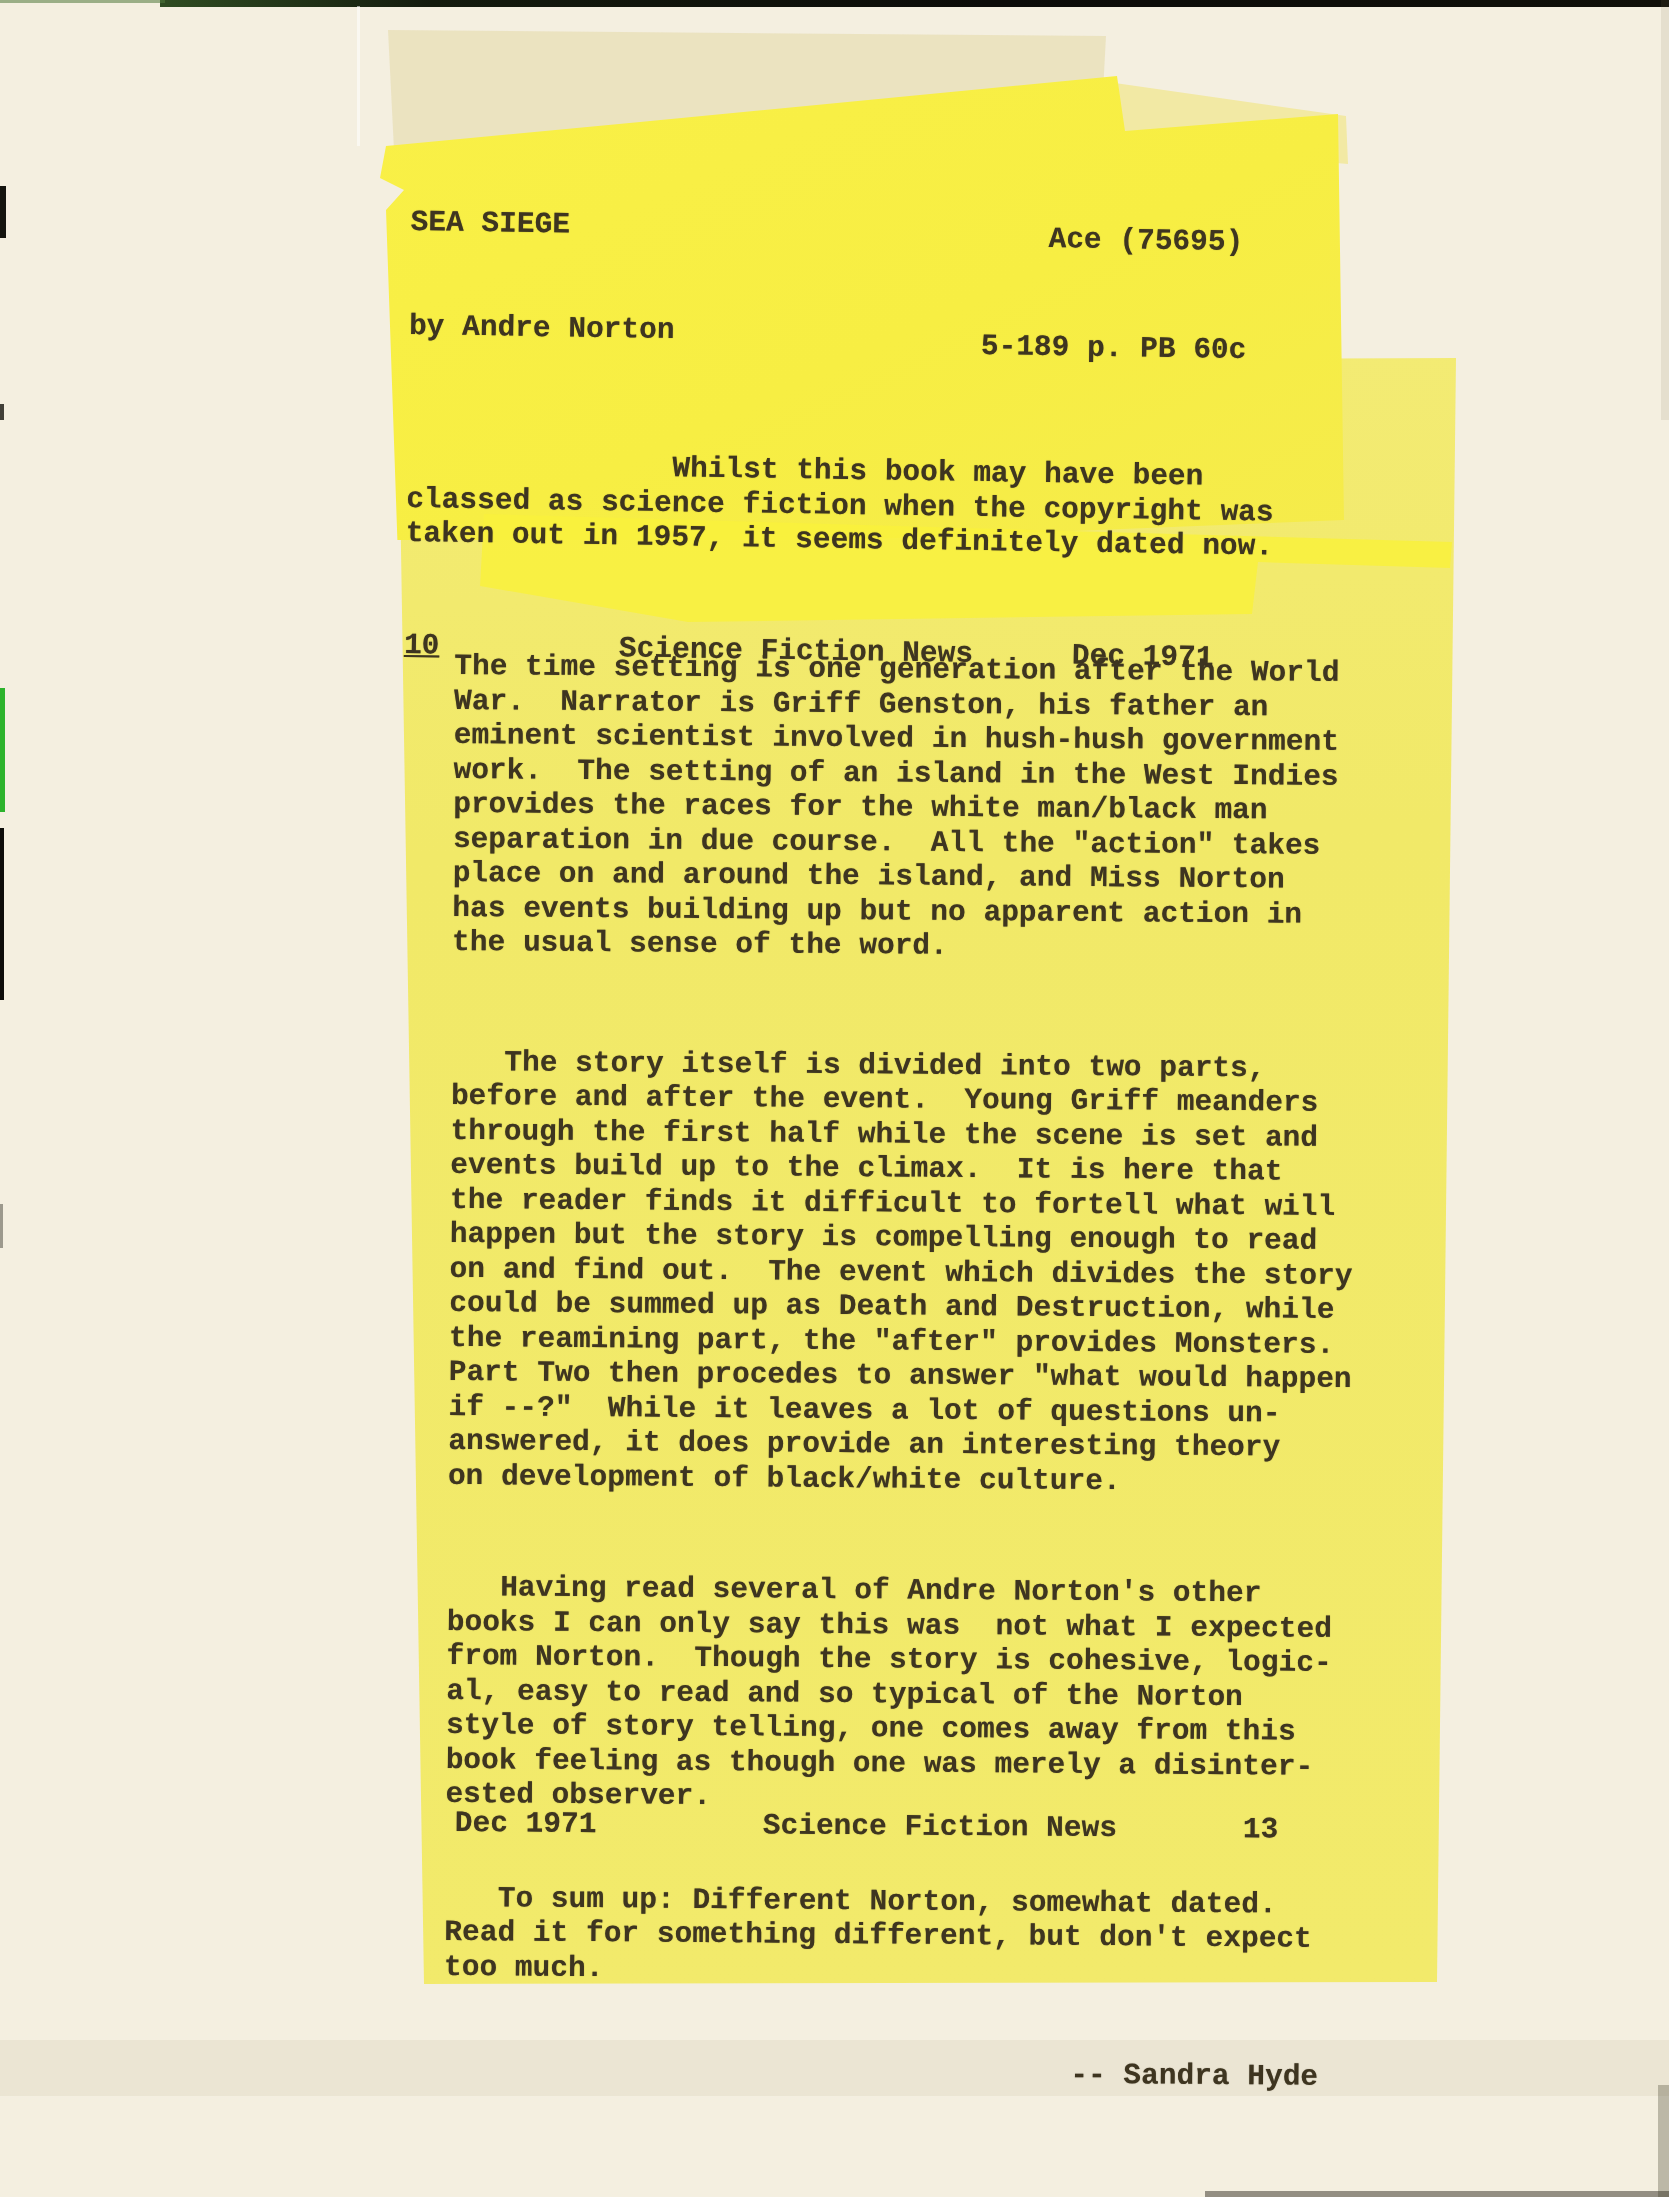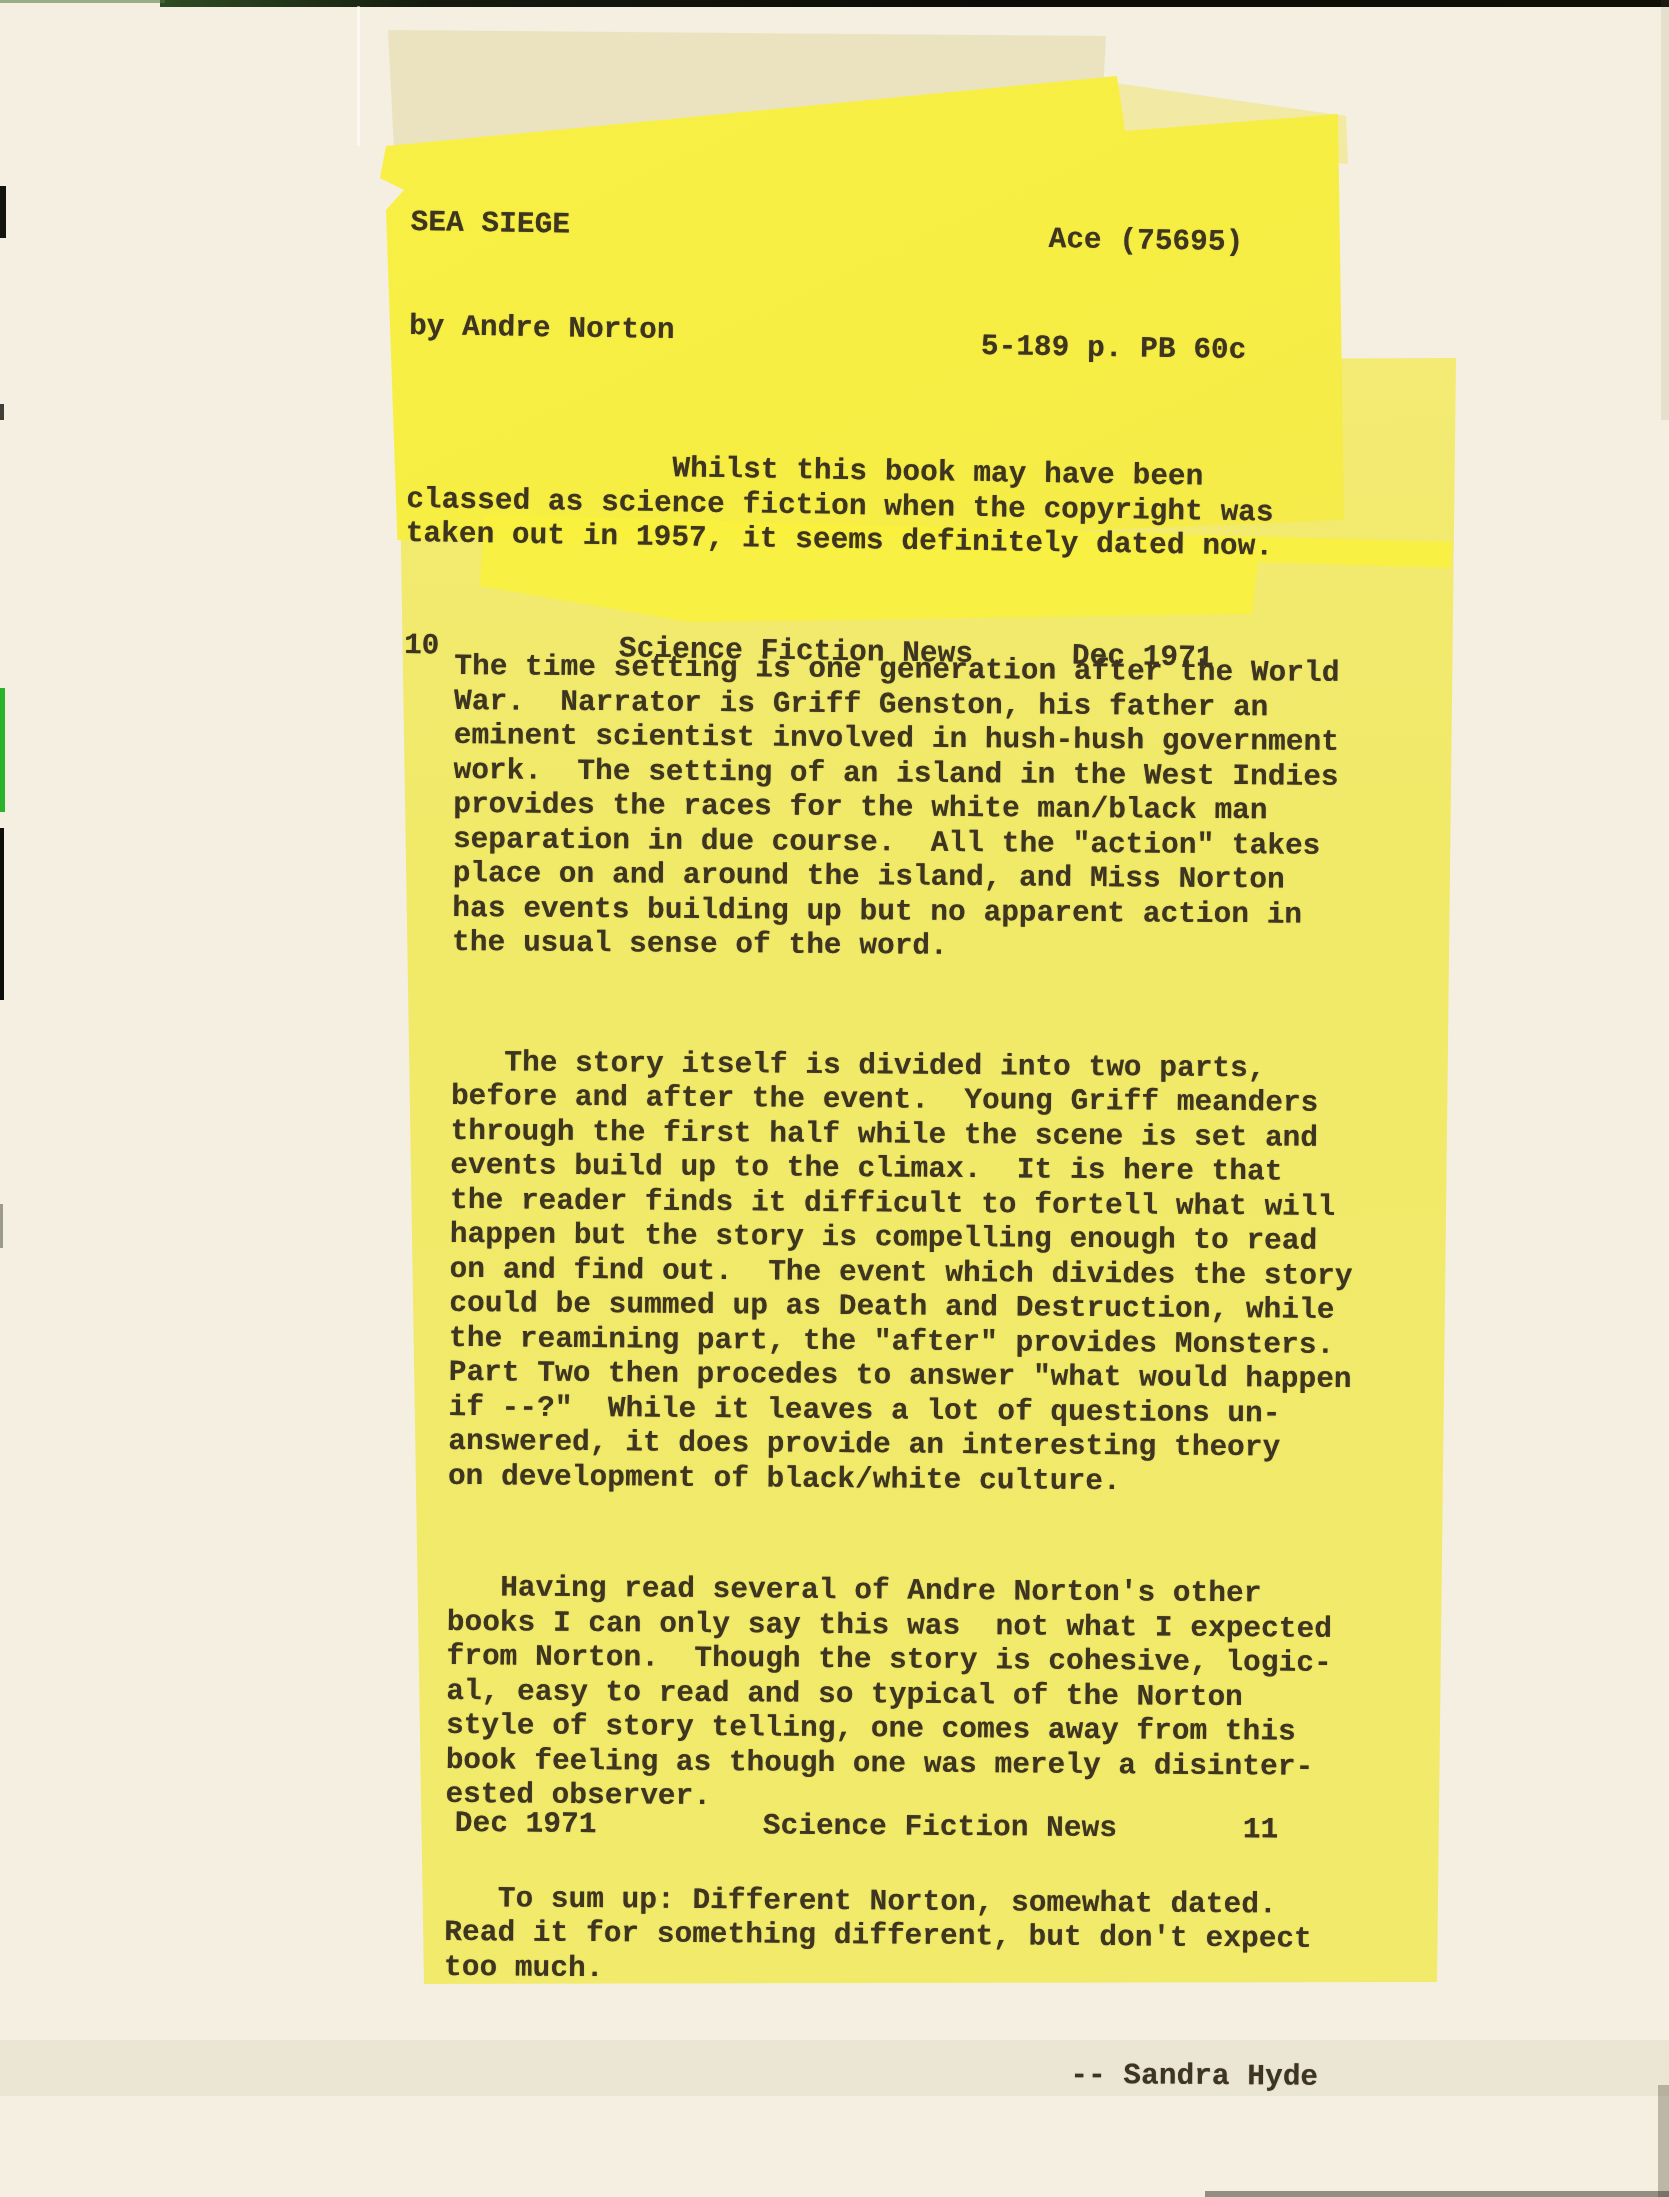--- a/index.html
+++ b/index.html
@@ -37,21 +37,21 @@
     clip-path:polygon(6px 4px,974px 32px,972px 58px,780px 52px,774px 104px,210px 112px,2px 76px);
     filter:blur(1.5px);}
 
   
   .type{font-weight:700;font-size:29.5px;line-height:34.5px;color:#3e3520;
         white-space:pre;text-shadow:0 0 1px rgba(62,53,32,.55);}
   #clipping-text{left:412px;top:136px;transform:rotate(.9deg);transform-origin:0 0;}
   #clipping-body{margin-top:35px;}
   #clipping-footer{position:relative;margin-top:8px;height:35px;width:880px;}
   #clipping-footer span{position:absolute;top:0;}
-  #cf-page{left:0;} #cf-journal{left:215px;} #cf-date{left:668px;}
+  #cf-page{left:0;text-decoration:underline;} #cf-journal{left:215px;} #cf-date{left:668px;}
   #pub-block{left:984px;top:148px;transform:rotate(.9deg);transform-origin:0 0;line-height:36px;}
   #pub-line1{margin-left:66px;}
   #review-text{left:455px;top:580px;transform:rotate(.45deg);transform-origin:0 0;}
   .para-2{margin-top:16px;} .para-3{margin-top:8px;} .para-4{margin-top:0;}
   #reviewer-signature{margin-left:627px;}
   #review-footer{left:455px;top:1806px;width:900px;height:35px;
     transform:rotate(.45deg);transform-origin:0 0;position:absolute;}
   #review-footer span{position:absolute;top:0;}
   #rf-date{left:0;} #rf-journal{left:308px;} #rf-page{left:788px;}
 </style>
@@ -127,14 +127,14 @@
 ested observer.</div>
   <div class="para-4">   To sum up: Different Norton, somewhat dated.
 Read it for something different, but don't expect
 too much.</div>
   <div id="reviewer-signature">-- Sandra Hyde</div>
 </div>
 
 <div class="type" id="review-footer">
   <span id="rf-date">Dec 1971</span>
   <span id="rf-journal">Science Fiction News</span>
-  <span id="rf-page">11</span>
+  <span id="rf-page">13</span>
 </div>
 
 </body></html>

